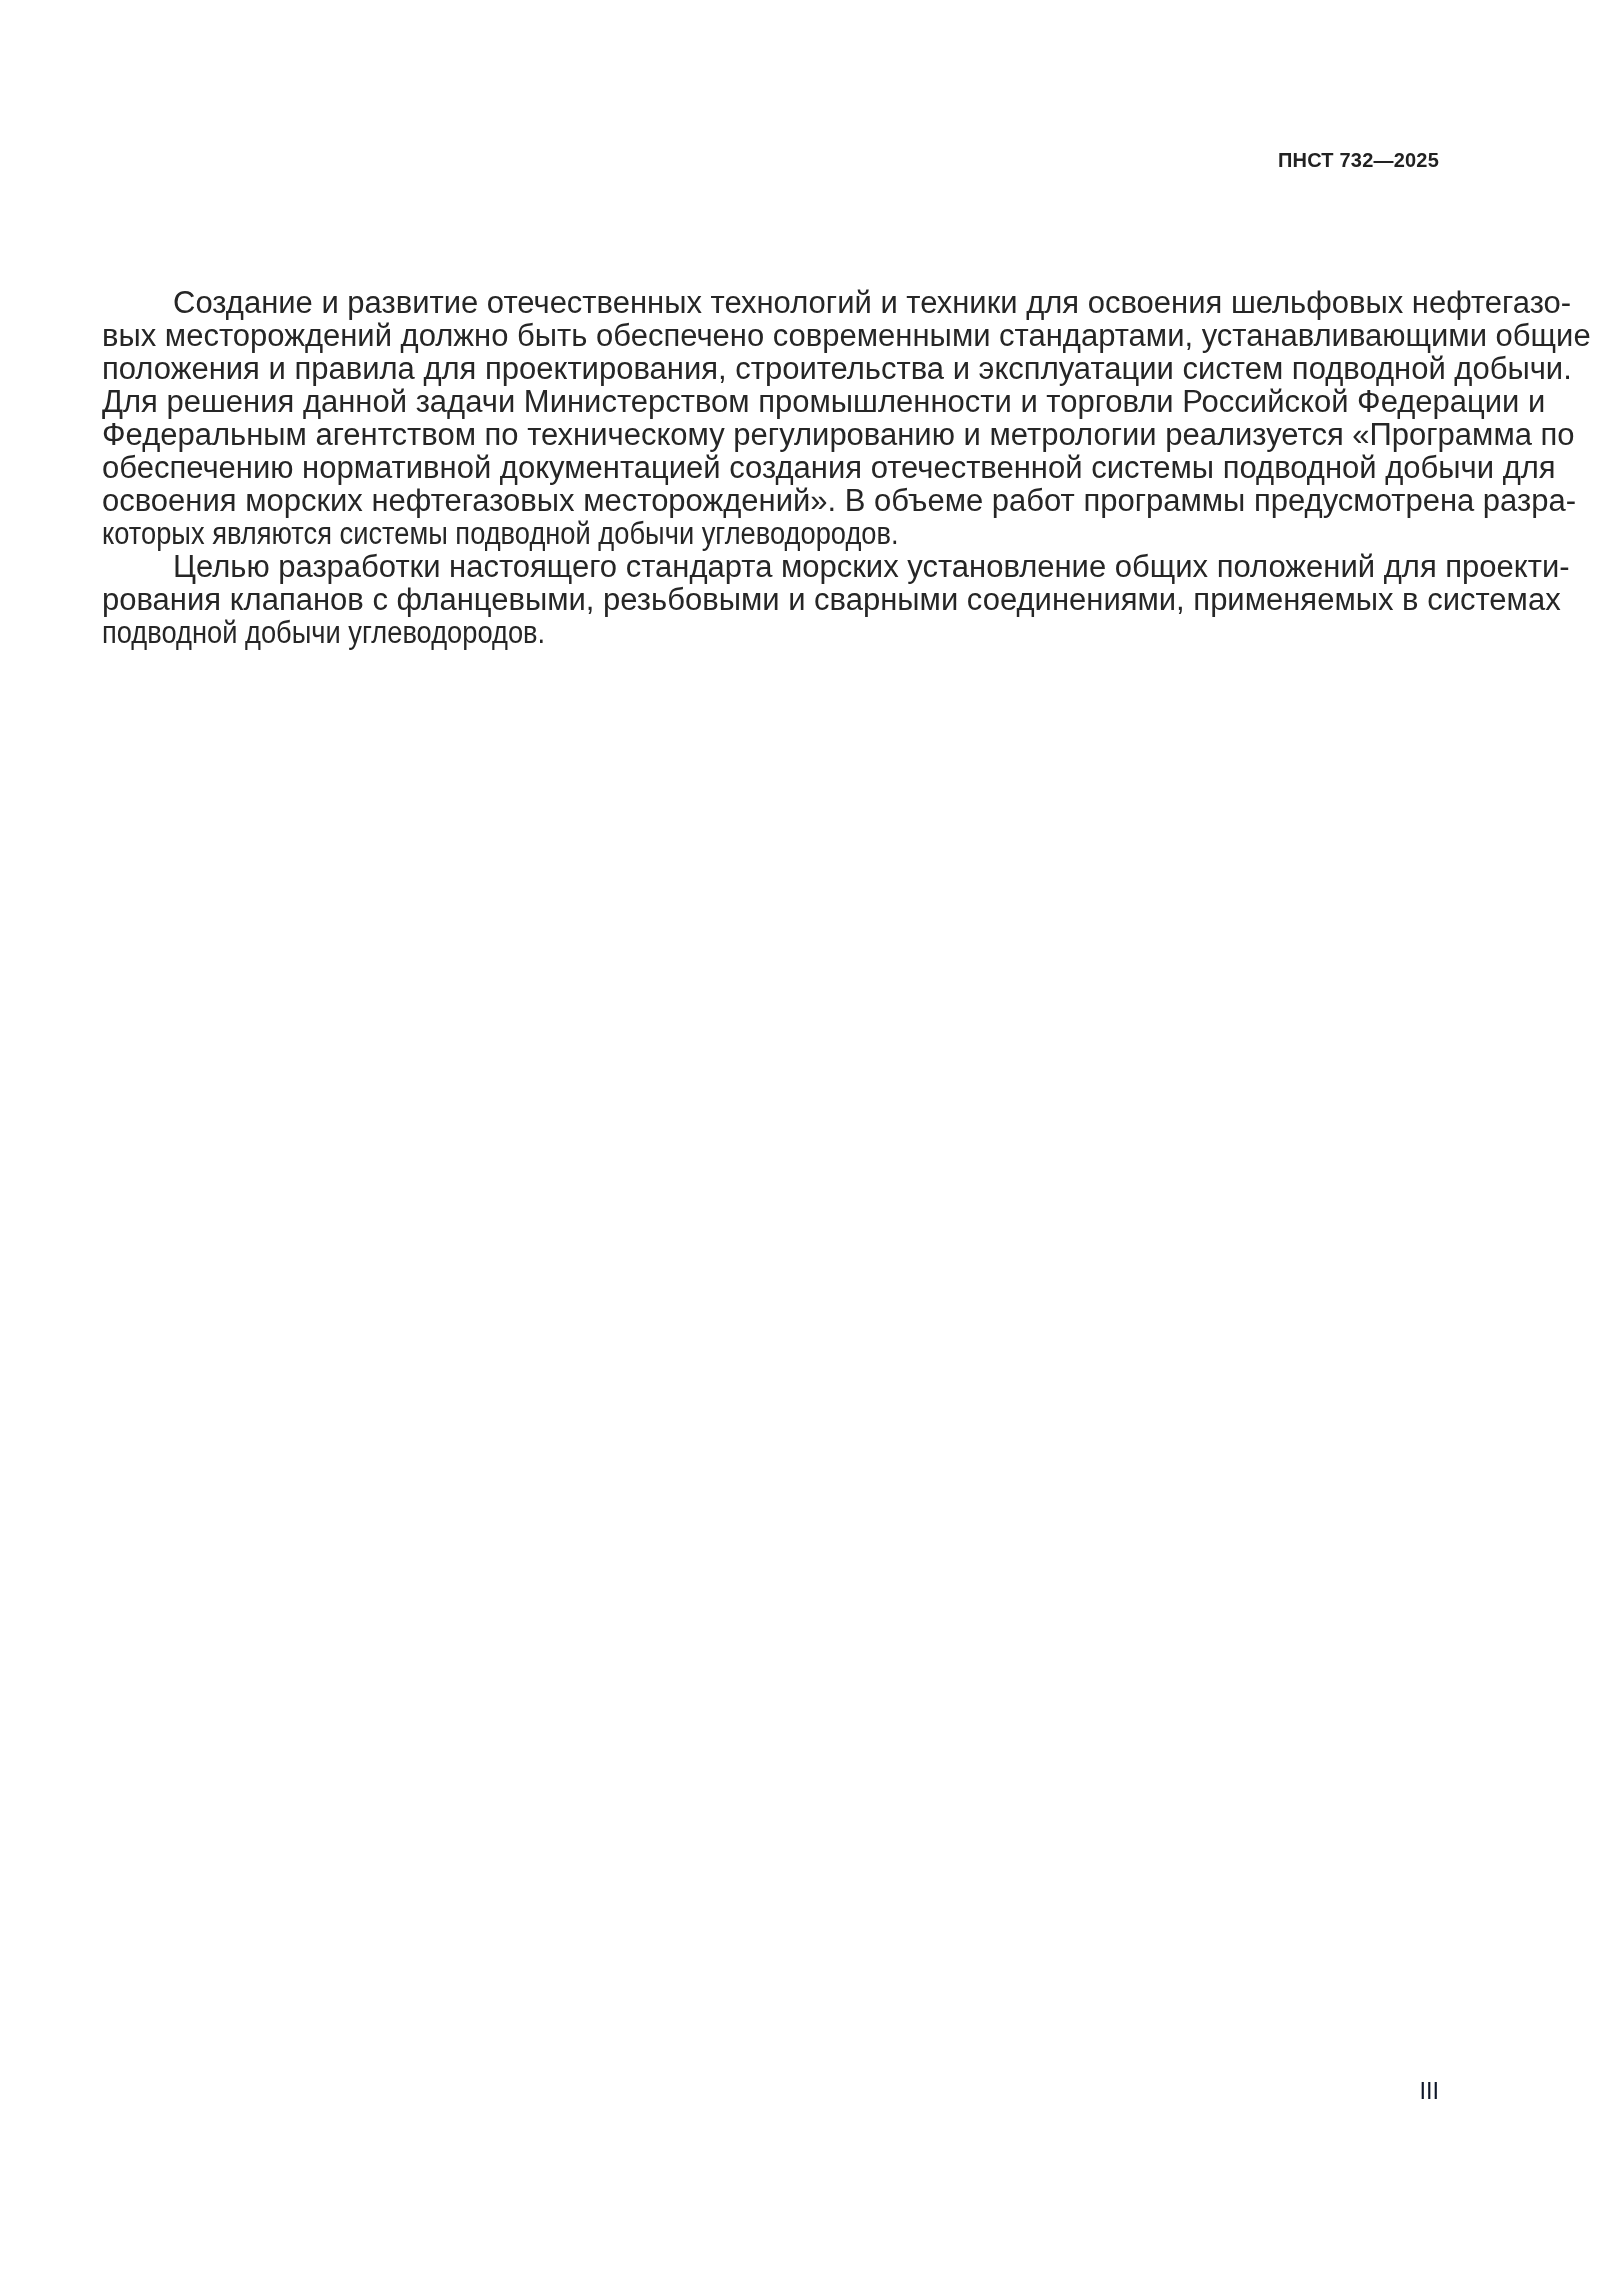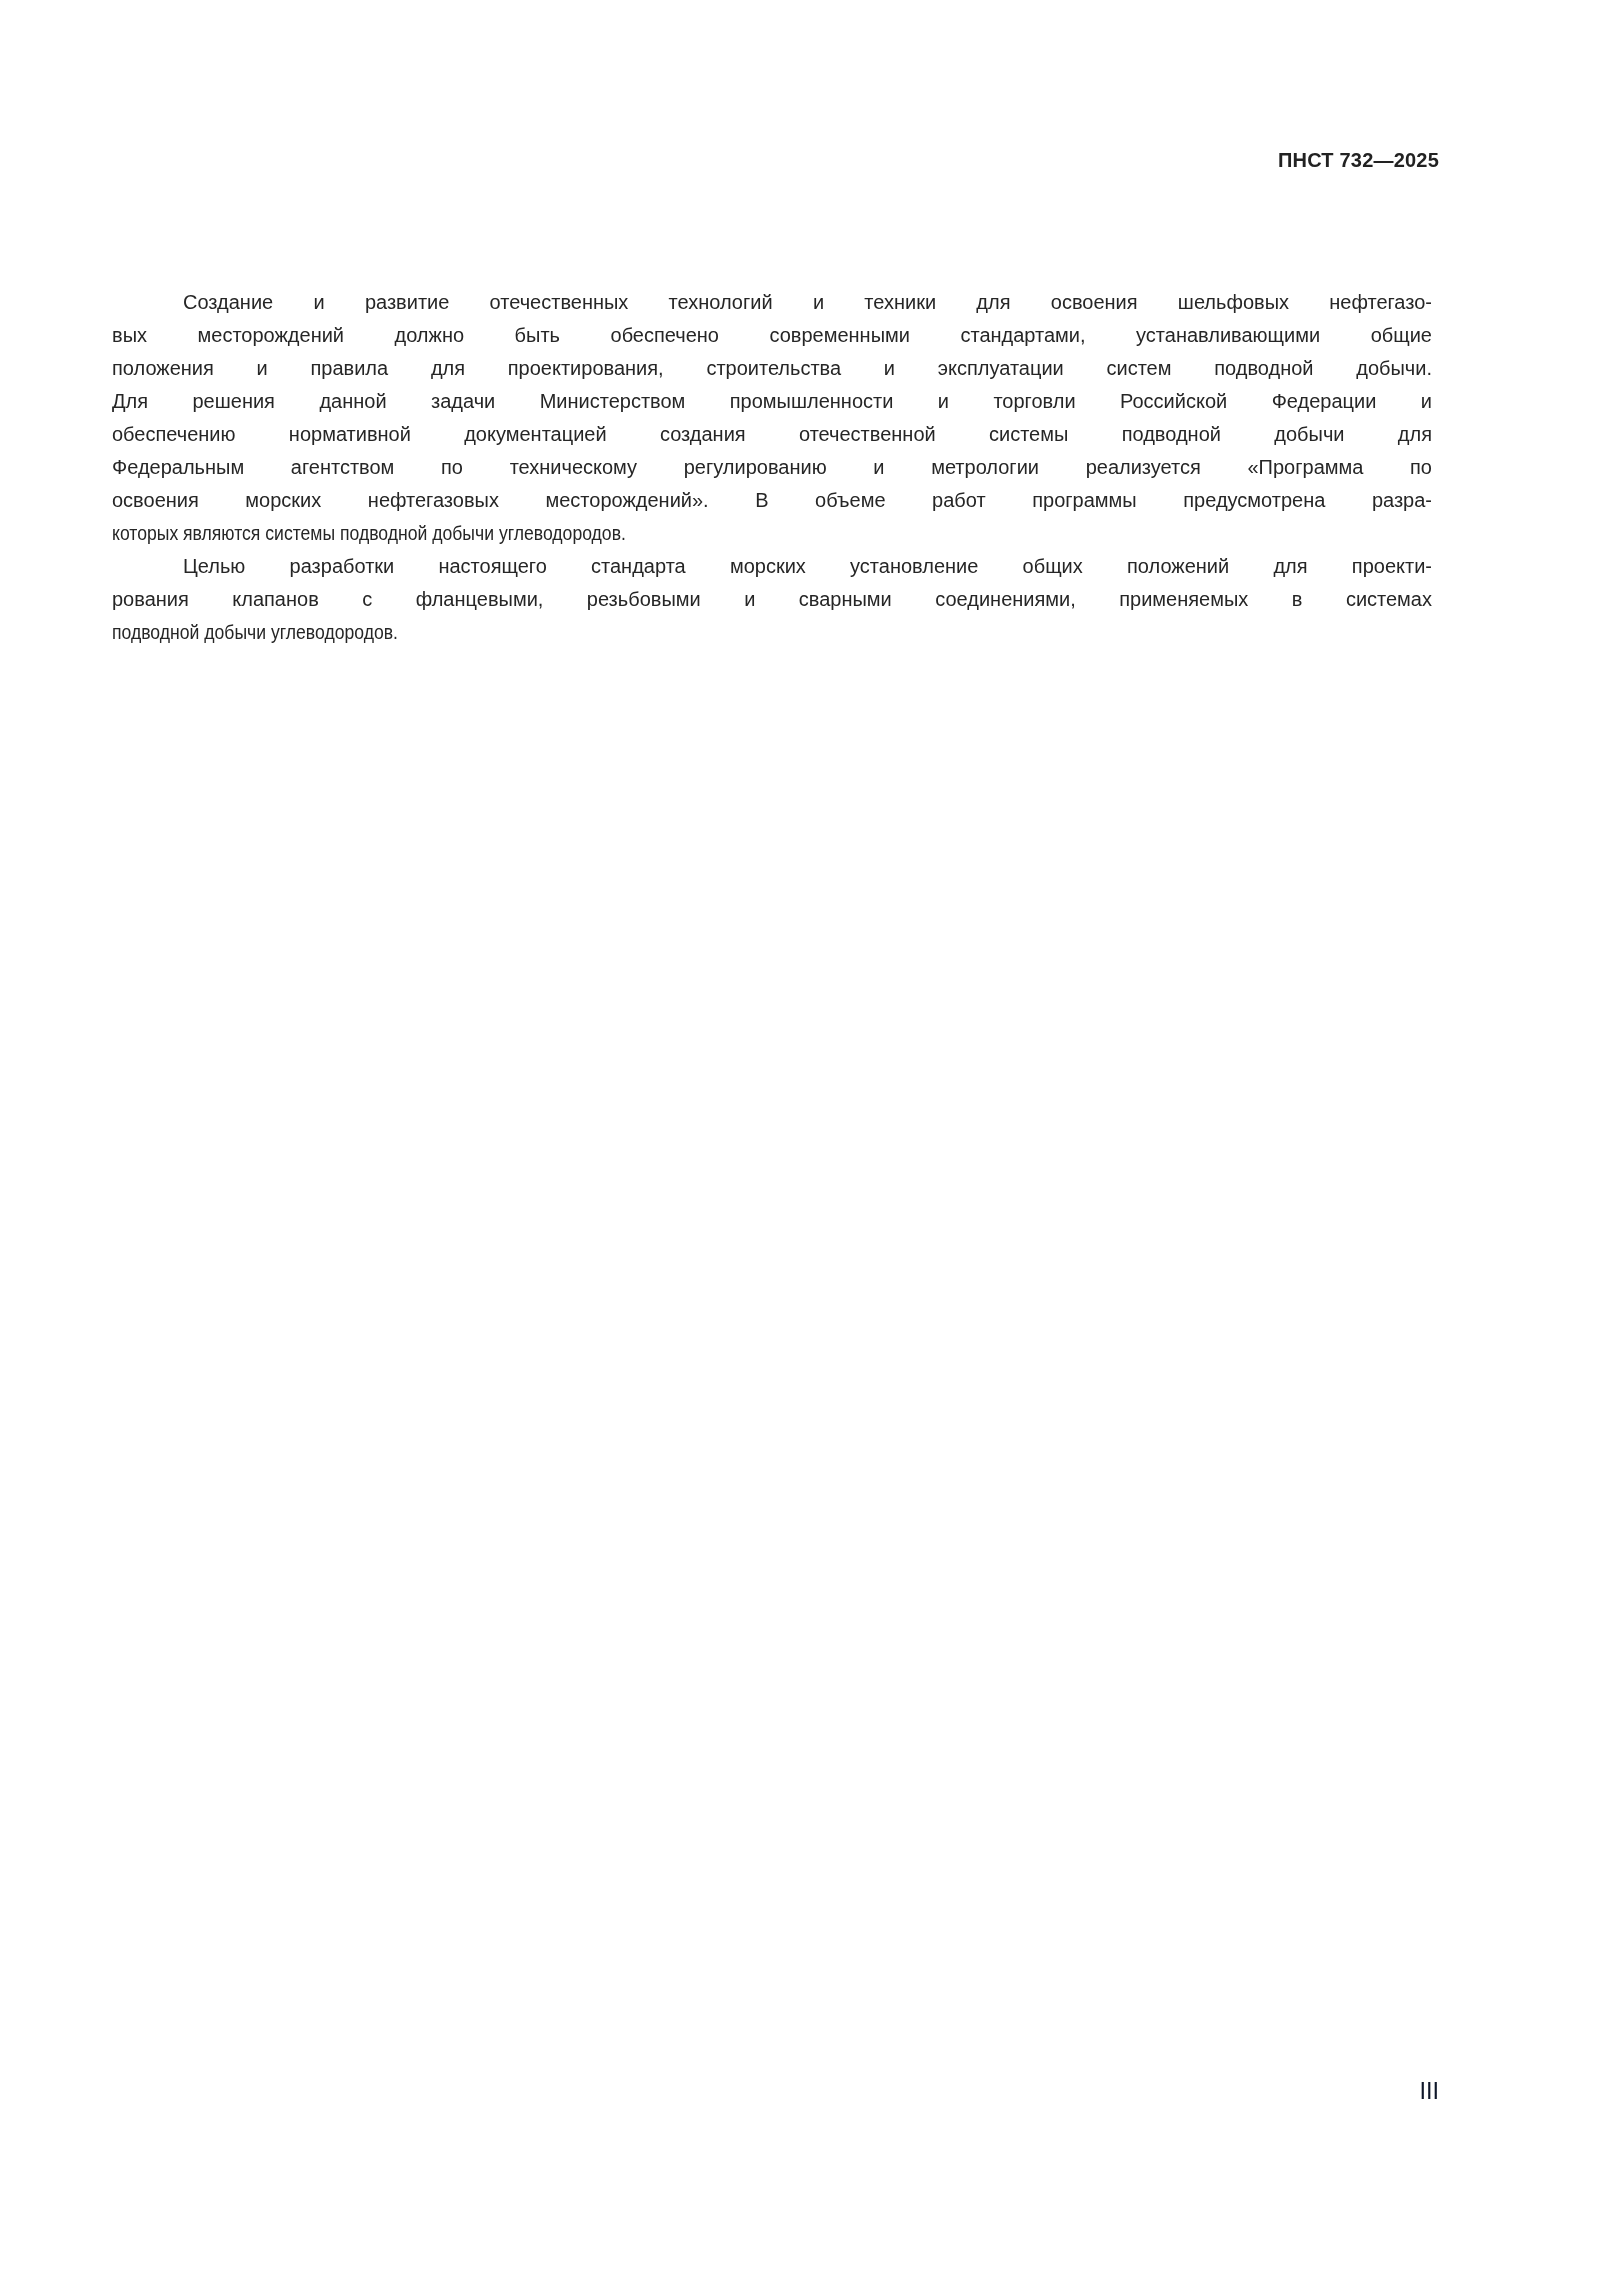--- a/index.html
+++ b/index.html
@@ -9,22 +9,22 @@
       position: absolute; right: 182px; top: 149px;
       font-family: "Liberation Sans", sans-serif; font-weight: bold;
       font-size: 20px; color: #222222; letter-spacing: 0.2px;
     }
     .title {
       position: absolute; left: 0; width: 1621px; top: 225px; text-align: center;
       font-family: "Liberation Sans", sans-serif; font-weight: bold;
       font-size: 29px; color: #222222;
     }
     .body {
-      position: absolute; left: 112px; width: 1320px; top: 286px;
-      font-family: "Liberation Sans", sans-serif; font-size: 20px;
+      position: absolute; left: 102px; width: 1320px; top: 286px;
+      font-family: "Liberation Sans", sans-serif; font-size: 31px;
       color: #262626; line-height: 33px;
     }
     .line {
       display: block; height: 33px; white-space: nowrap;
       text-align: justify; text-align-last: justify;
       transform-origin: left center;
     }
     .line.last { text-align-last: left; }
     .line.indent { padding-left: 71px; }
     .line > span { display: inline; }
@@ -40,22 +40,22 @@
 
   <div class="header-code">ПНСТ 732—2025</div>
 
 
   <div class="body">
     <div>
       <div class="line indent"><span style="white-space: nowrap; word-spacing: 0px;">Создание и развитие отечественных технологий и техники для освоения шельфовых нефтегазо-</span></div>
       <div class="line"><span style="white-space: nowrap; word-spacing: 0px;">вых месторождений должно быть обеспечено современными стандартами, устанавливающими общие</span></div>
       <div class="line"><span style="white-space: nowrap; word-spacing: 0px;">положения и правила для проектирования, строительства и эксплуатации систем подводной добычи.</span></div>
       <div class="line"><span style="white-space: nowrap; word-spacing: 0px;">Для решения данной задачи Министерством промышленности и торговли Российской Федерации и</span></div>
+      <div class="line"><span style="white-space: nowrap; word-spacing: 0px;">Федеральным агентством по техническому регулированию и метрологии реализуется «Программа по</span></div>
       <div class="line"><span style="white-space: nowrap; word-spacing: 0px;">обеспечению нормативной документацией создания отечественной системы подводной добычи для</span></div>
-      <div class="line"><span style="white-space: nowrap; word-spacing: 0px;">Федеральным агентством по техническому регулированию и метрологии реализуется «Программа по</span></div>
       <div class="line"><span style="white-space: nowrap; word-spacing: 0px;">освоения морских нефтегазовых месторождений». В объеме работ программы предусмотрена разра-</span></div>
       <div class="line last" style="transform: scaleX(0.88); width: 1500px;"><span style="white-space: nowrap;">которых являются системы подводной добычи углеводородов.</span></div>
     </div>
     <div>
       <div class="line indent"><span style="white-space: nowrap; word-spacing: 0px;">Целью разработки настоящего стандарта морских установление общих положений для проекти-</span></div>
       <div class="line"><span style="white-space: nowrap; word-spacing: 0px;">рования клапанов с фланцевыми, резьбовыми и сварными соединениями, применяемых в системах</span></div>
       <div class="line last" style="transform: scaleX(0.88); width: 1500px;"><span style="white-space: nowrap;">подводной добычи углеводородов.</span></div>
     </div>
   </div>
 

